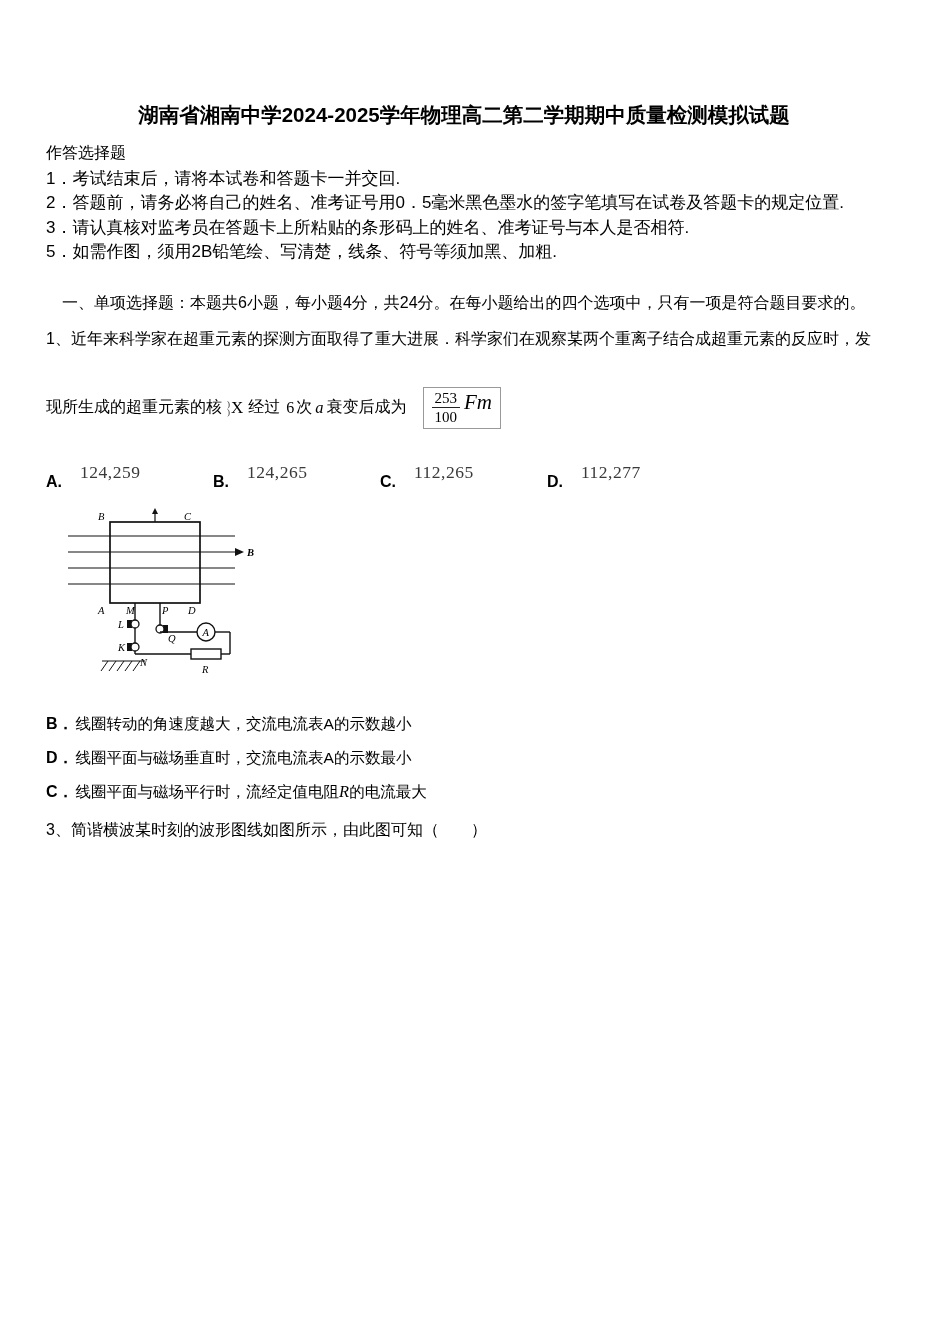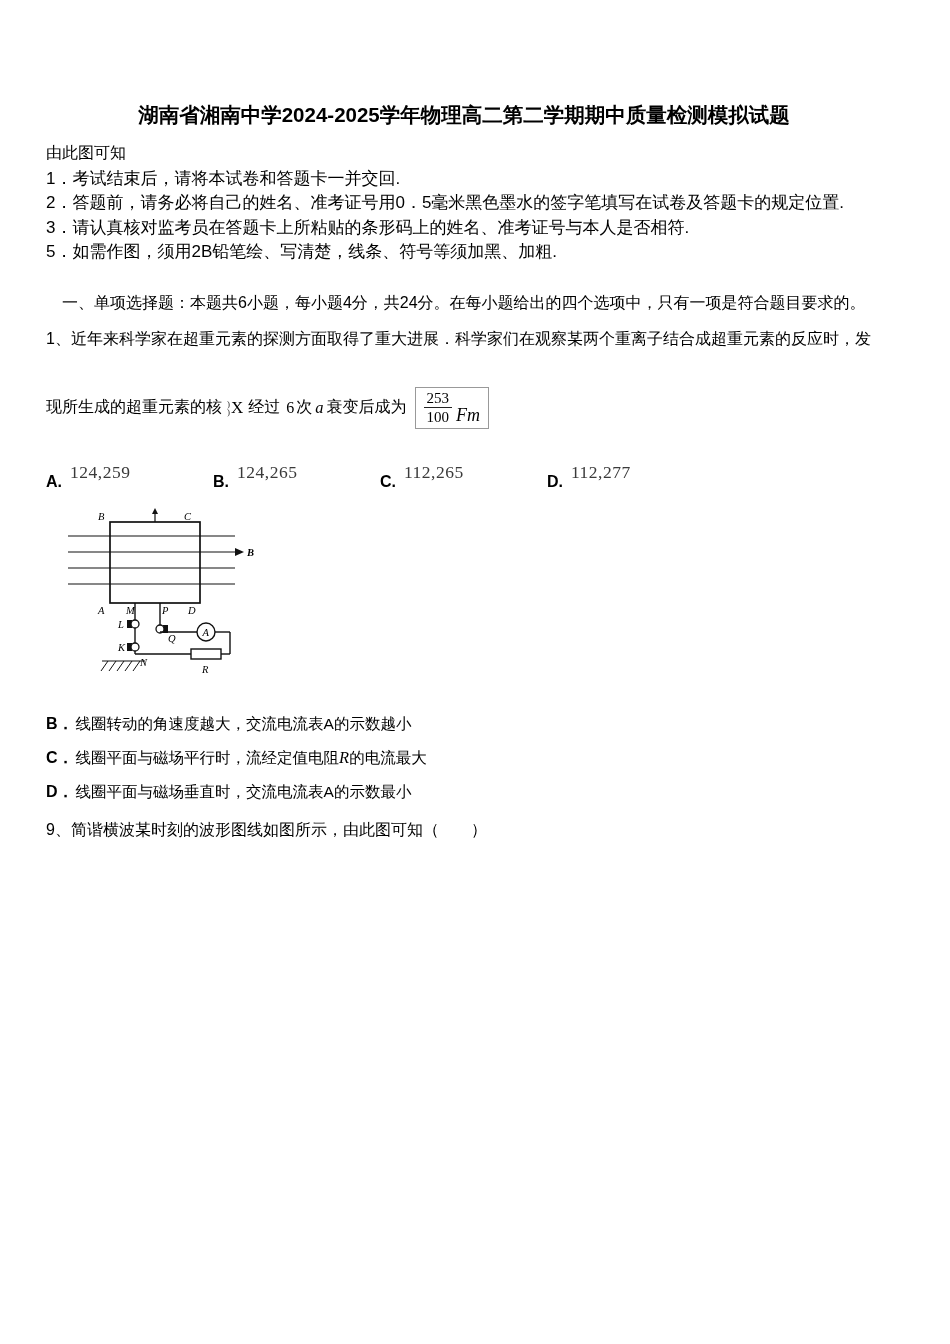--- a/index.html
+++ b/index.html
@@ -19,32 +19,32 @@
   .section-header { font-size: 16px; margin: 26px 0 0 16px; line-height: 24px; }
 
   .q1-intro { font-size: 16px; margin: 12px 0 0 0; line-height: 24px; }
 
   .q1-formula { margin: 36px 0 0 0; font-size: 16px; display: flex; align-items: center; white-space: nowrap; }
   .nuclide { display: inline-flex; align-items: center; margin: 0 5px; }
   .nuclide .pre { display: inline-flex; flex-direction: column; font-size: 9px; line-height: 8px; color: #333; font-family: "Liberation Serif", serif; }
   .nuclide .sym { font-family: "Liberation Serif", serif; font-size: 17px; margin-left: 1px; }
   .math-num { font-family: "Liberation Serif", serif; font-size: 16px; margin: 0 2px 0 6px; }
   .math-var { font-family: "Liberation Serif", serif; font-style: italic; font-size: 16.5px; margin: 0 3px; }
-  .frac-box { display: inline-flex; align-items: flex-end; border: 1px solid #999; padding: 2px 8px; margin: 0 8px; }
+  .frac-box { display: inline-flex; align-items: flex-start; border: 1px solid #999; padding: 2px 8px; margin: 0 16px; }
   .frac { display: inline-flex; flex-direction: column; text-align: center; font-family: "Liberation Serif", serif; font-size: 15px; line-height: 1.1; }
   .frac .num { border-bottom: 1.3px solid #222; padding: 0 3px 1px 3px; }
   .frac .den { padding-top: 1px; }
-  .frac-elem { font-family: "Liberation Serif", serif; font-style: italic; font-size: 18px; margin-left: 4px; }
+  .frac-elem { font-family: "Liberation Serif", serif; font-style: italic; font-size: 21px; margin-left: 4px; }
 
   .q1-options { display: flex; margin: 42px 0 0 0; }
   .q1-opt { width: 167px; display: flex; align-items: baseline; }
   .q1-opt:last-child { width: auto; }
   .opt-label { font-weight: 700; font-size: 16px; }
   .opt-value { font-family: "Liberation Serif", serif; font-size: 17.5px; color: #3a3a3a;
-               margin-left: 8px; display: inline-block; transform: translateY(-9px); letter-spacing: 0.5px; }
+               margin-left: 18px; display: inline-block; transform: translateY(-9px); letter-spacing: 0.5px; }
 
   .q2-text { font-size: 16px; line-height: 33px; margin: 30px 0 0 0; text-align: justify; }
   .q2-text i, .mc-option i { font-family: "Liberation Serif", serif; font-size: 16.5px; }
 
   .figure-wrap { margin: 16px 0 0 4px; }
 
   .mc-options { margin: 20px 0 0 0; }
   .mc-option { font-size: 15.5px; line-height: 34px; }
   .mc-option .opt-label { margin-right: 2px; }
 
@@ -55,21 +55,21 @@
 </style>
 </head>
 <body>
 
 <div class="page">
   <div class="content">
 
     <h1 class="title">湖南省湘南中学2024-2025学年物理高二第二学期期中质量检测模拟试题</h1>
 
     <div class="notes">
-      <div class="notes-header">由此图可知</div>
+      <div class="notes-header">作答选择题</div>
       <div class="note-item">1．考试结束后，请将本试卷和答题卡一并交回.</div>
       <div class="note-item">2．答题前，请务必将自己的姓名、准考证号用0．5毫米黑色墨水的签字笔填写在试卷及答题卡的规定位置.</div>
       <div class="note-item">3．请认真核对监考员在答题卡上所粘贴的条形码上的姓名、准考证号与本人是否相符.</div>
       <div class="note-item">5．如需作图，须用2B铅笔绘、写清楚，线条、符号等须加黑、加粗.</div>
     </div>
 
     <div class="section-header">一、单项选择题：本题共6小题，每小题4分，共24分。在每小题给出的四个选项中，只有一项是符合题目要求的。</div>
 
     <div class="q1-intro">1、近年来科学家在超重元素的探测方面取得了重大进展．科学家们在观察某两个重离子结合成超重元素的反应时，发</div>
 
@@ -175,23 +175,23 @@
           <line x1="90" y1="153" x2="83" y2="163"></line>
         </g>
       </svg>
     </div>
 
     <div class="mc-options">
       <div class="mc-option">
         <span class="opt-label">B．</span><span>线圈转动的角速度越大，交流电流表A的示数越小</span>
       </div>
       <div class="mc-option">
-        <span class="opt-label">C．</span><span>线圈平面与磁场平行时，流经定值电阻<i>R</i>的电流最大</span>
+        <span class="opt-label">D．</span><span>线圈平面与磁场垂直时，交流电流表A的示数最小</span>
       </div>
       <div class="mc-option">
-        <span class="opt-label">D．</span><span>线圈平面与磁场垂直时，交流电流表A的示数最小</span>
+        <span class="opt-label">C．</span><span>线圈平面与磁场平行时，流经定值电阻<i>R</i>的电流最大</span>
       </div>
     </div>
 
-    <div class="q3-text">9、简谐横波某时刻的波形图线如图所示，由此图可知（　　）</div>
+    <div class="q3-text">3、简谐横波某时刻的波形图线如图所示，由此图可知（　　）</div>
 
   </div>
 </div>
 
 </body></html>

